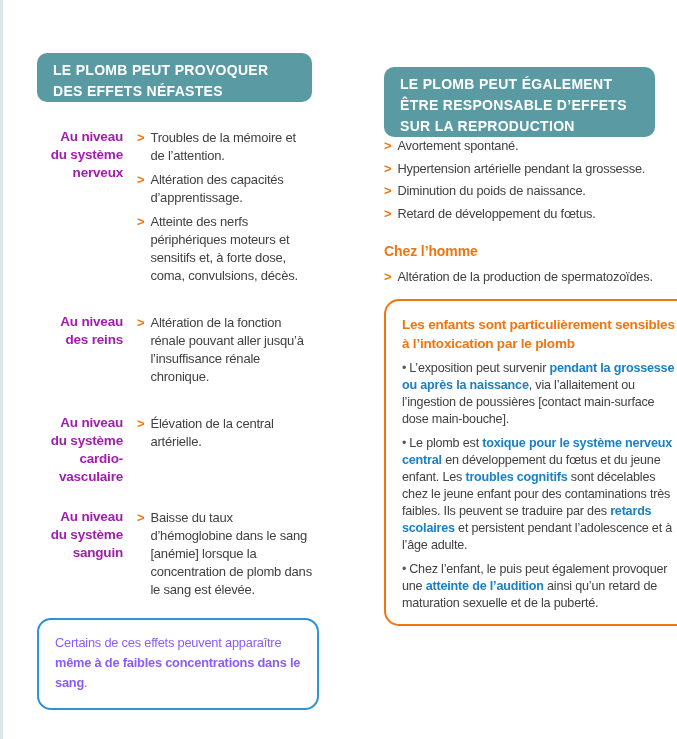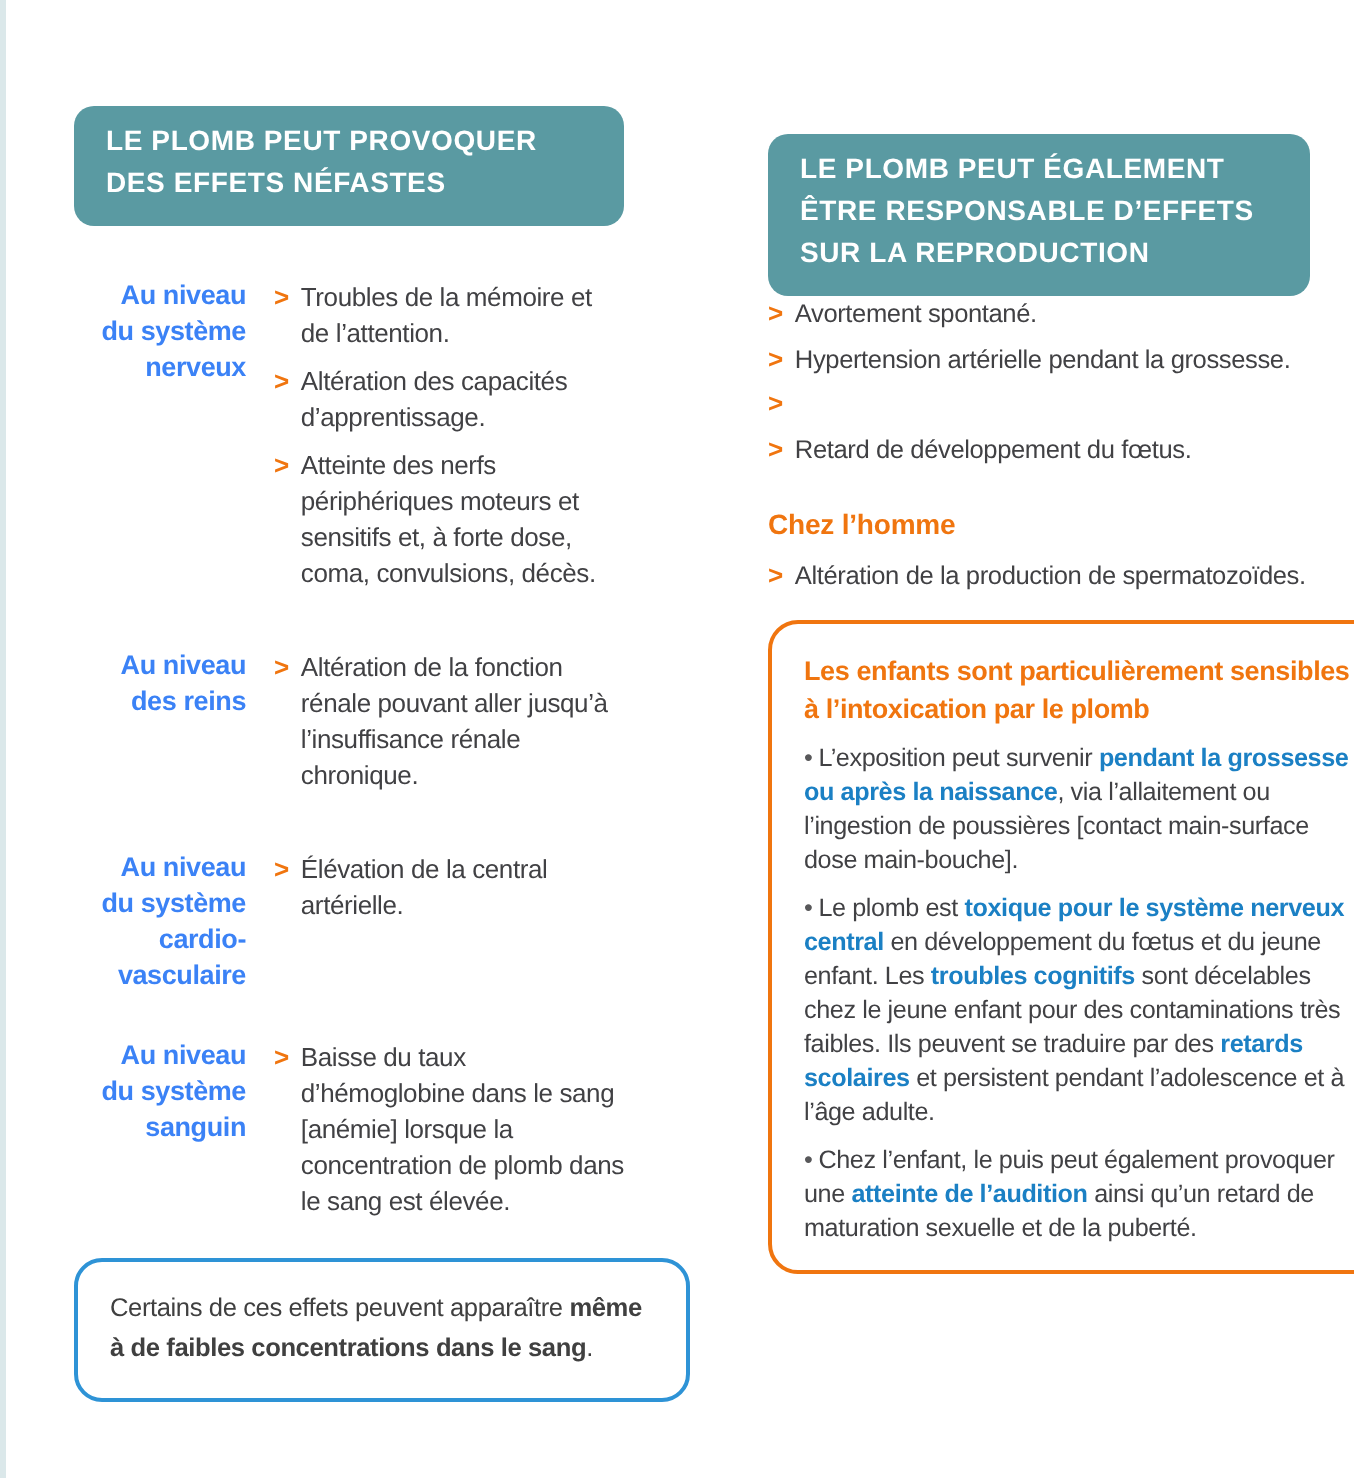--- a/index.html
+++ b/index.html
@@ -20,33 +20,33 @@
   .col-right { position:absolute; left:384px; top:67px; width:271px; }
 
   .teal-header {
     background:#5a9aa2;
     color:#ffffff;
     font-weight:bold;
     font-size:14px;
     line-height:21px;
     letter-spacing:0.3px;
     border-radius:10px;
-    padding:7px 16px 11px;
+    padding:7px 16px 0;
     white-space:pre-line;
   }
 
   .sections { margin-top:26px; }
   .section {
     display:grid;
     grid-template-columns:86px 1fr;
     column-gap:14px;
     margin-bottom:22px;
   }
   .section-label {
-    color:#3b82f6;
+    color:#a21caf;
     font-weight:bold;
     font-size:13.5px;
     line-height:18px;
     text-align:right;
     white-space:pre-line;
     letter-spacing:-0.2px;
   }
   .items { padding-top:1px; }
   .item {
     display:flex;
@@ -63,25 +63,25 @@
     font-size:13px;
     line-height:18px;
     flex:0 0 auto;
   }
 
   .note-box {
     margin-top:13px;
     border:2px solid #2e93d6;
     border-radius:14px;
     padding:13px 16px 15px;
-    color:#404040;
+    color:#8b5cf6;
     font-size:12.8px;
     line-height:20px;
     letter-spacing:-0.2px;
-    width:308px;
+    width:282px;
   }
   .note-box .bold { font-weight:bold; }
 
   .subhead {
     color:#f0750f;
     font-weight:bold;
     font-size:14px;
     line-height:18px;
     letter-spacing:-0.1px;
   }
@@ -202,20 +202,21 @@
       <div class="item">
         <span class="chev">&gt;</span>
         <span>Avortement spontané.</span>
       </div>
       <div class="item">
         <span class="chev">&gt;</span>
         <span>Hypertension artérielle pendant la grossesse.</span>
       </div>
       <div class="item">
         <span class="chev">&gt;</span>
+        <span>Diminution du poids de naissance.</span>
       </div>
       <div class="item">
         <span class="chev">&gt;</span>
         <span>Retard de développement du fœtus.</span>
       </div>
     </div>
 
     <div class="subhead men">Chez l’homme</div>
     <div class="rlist">
       <div class="item">

